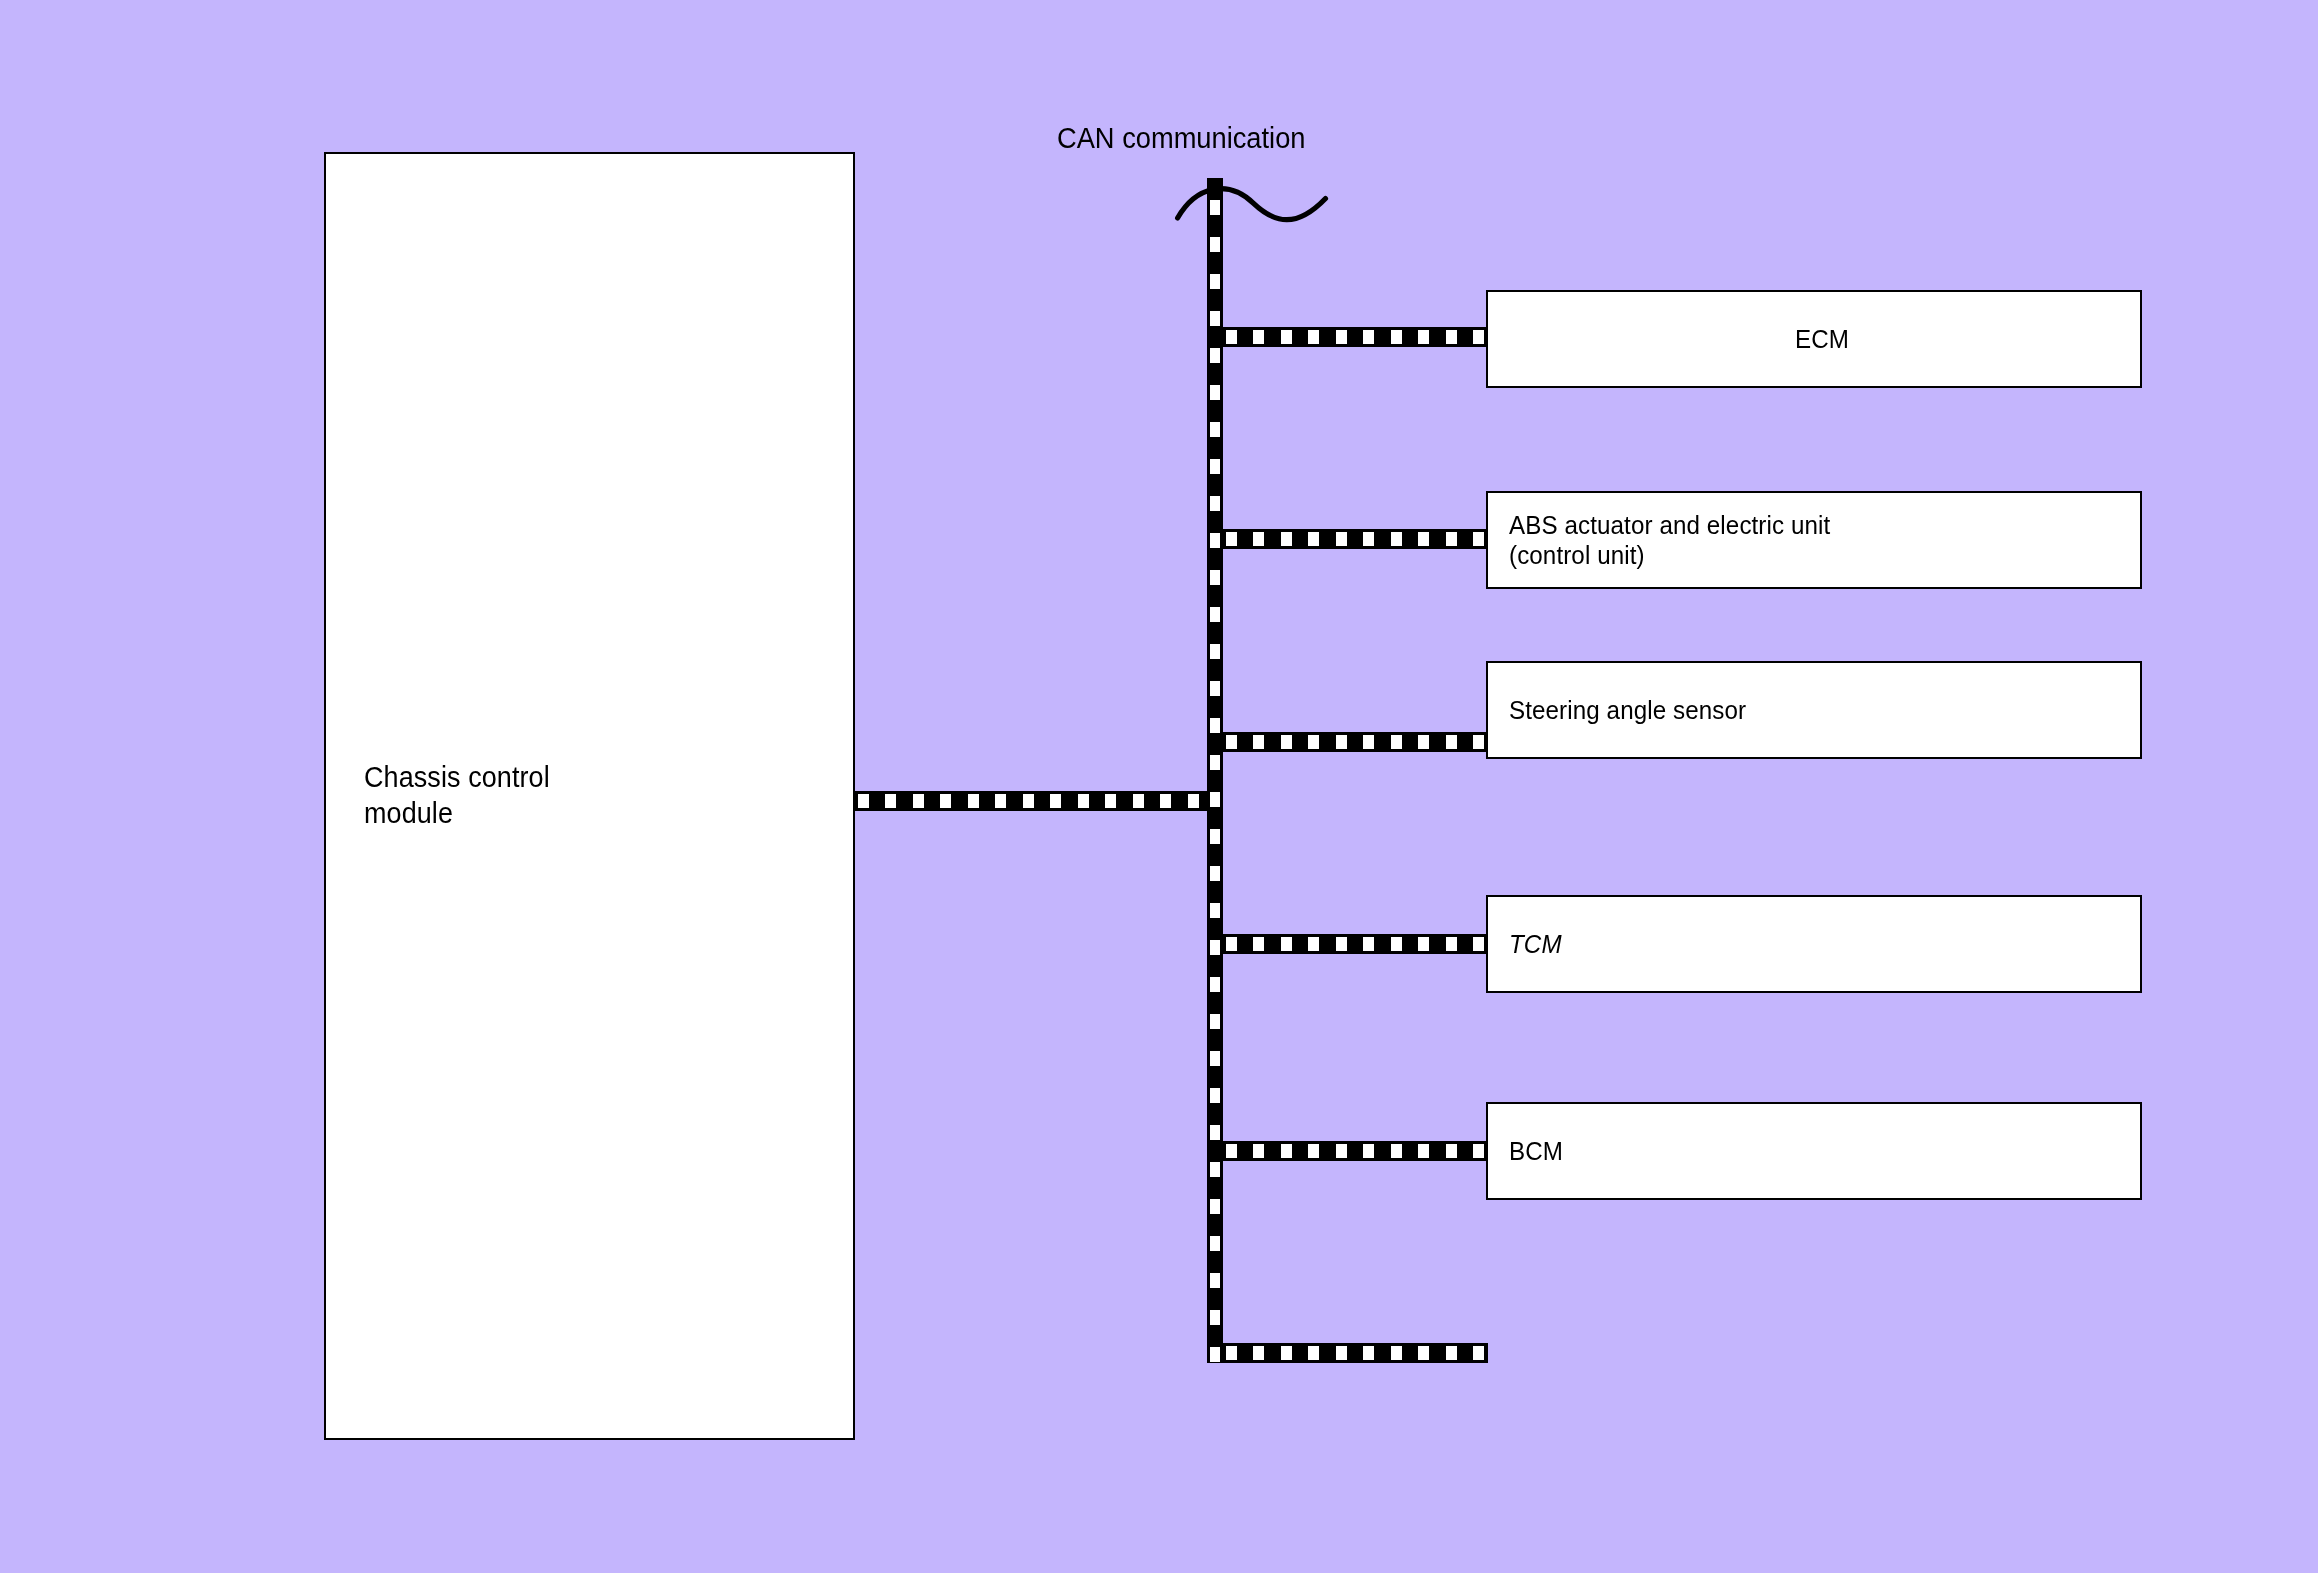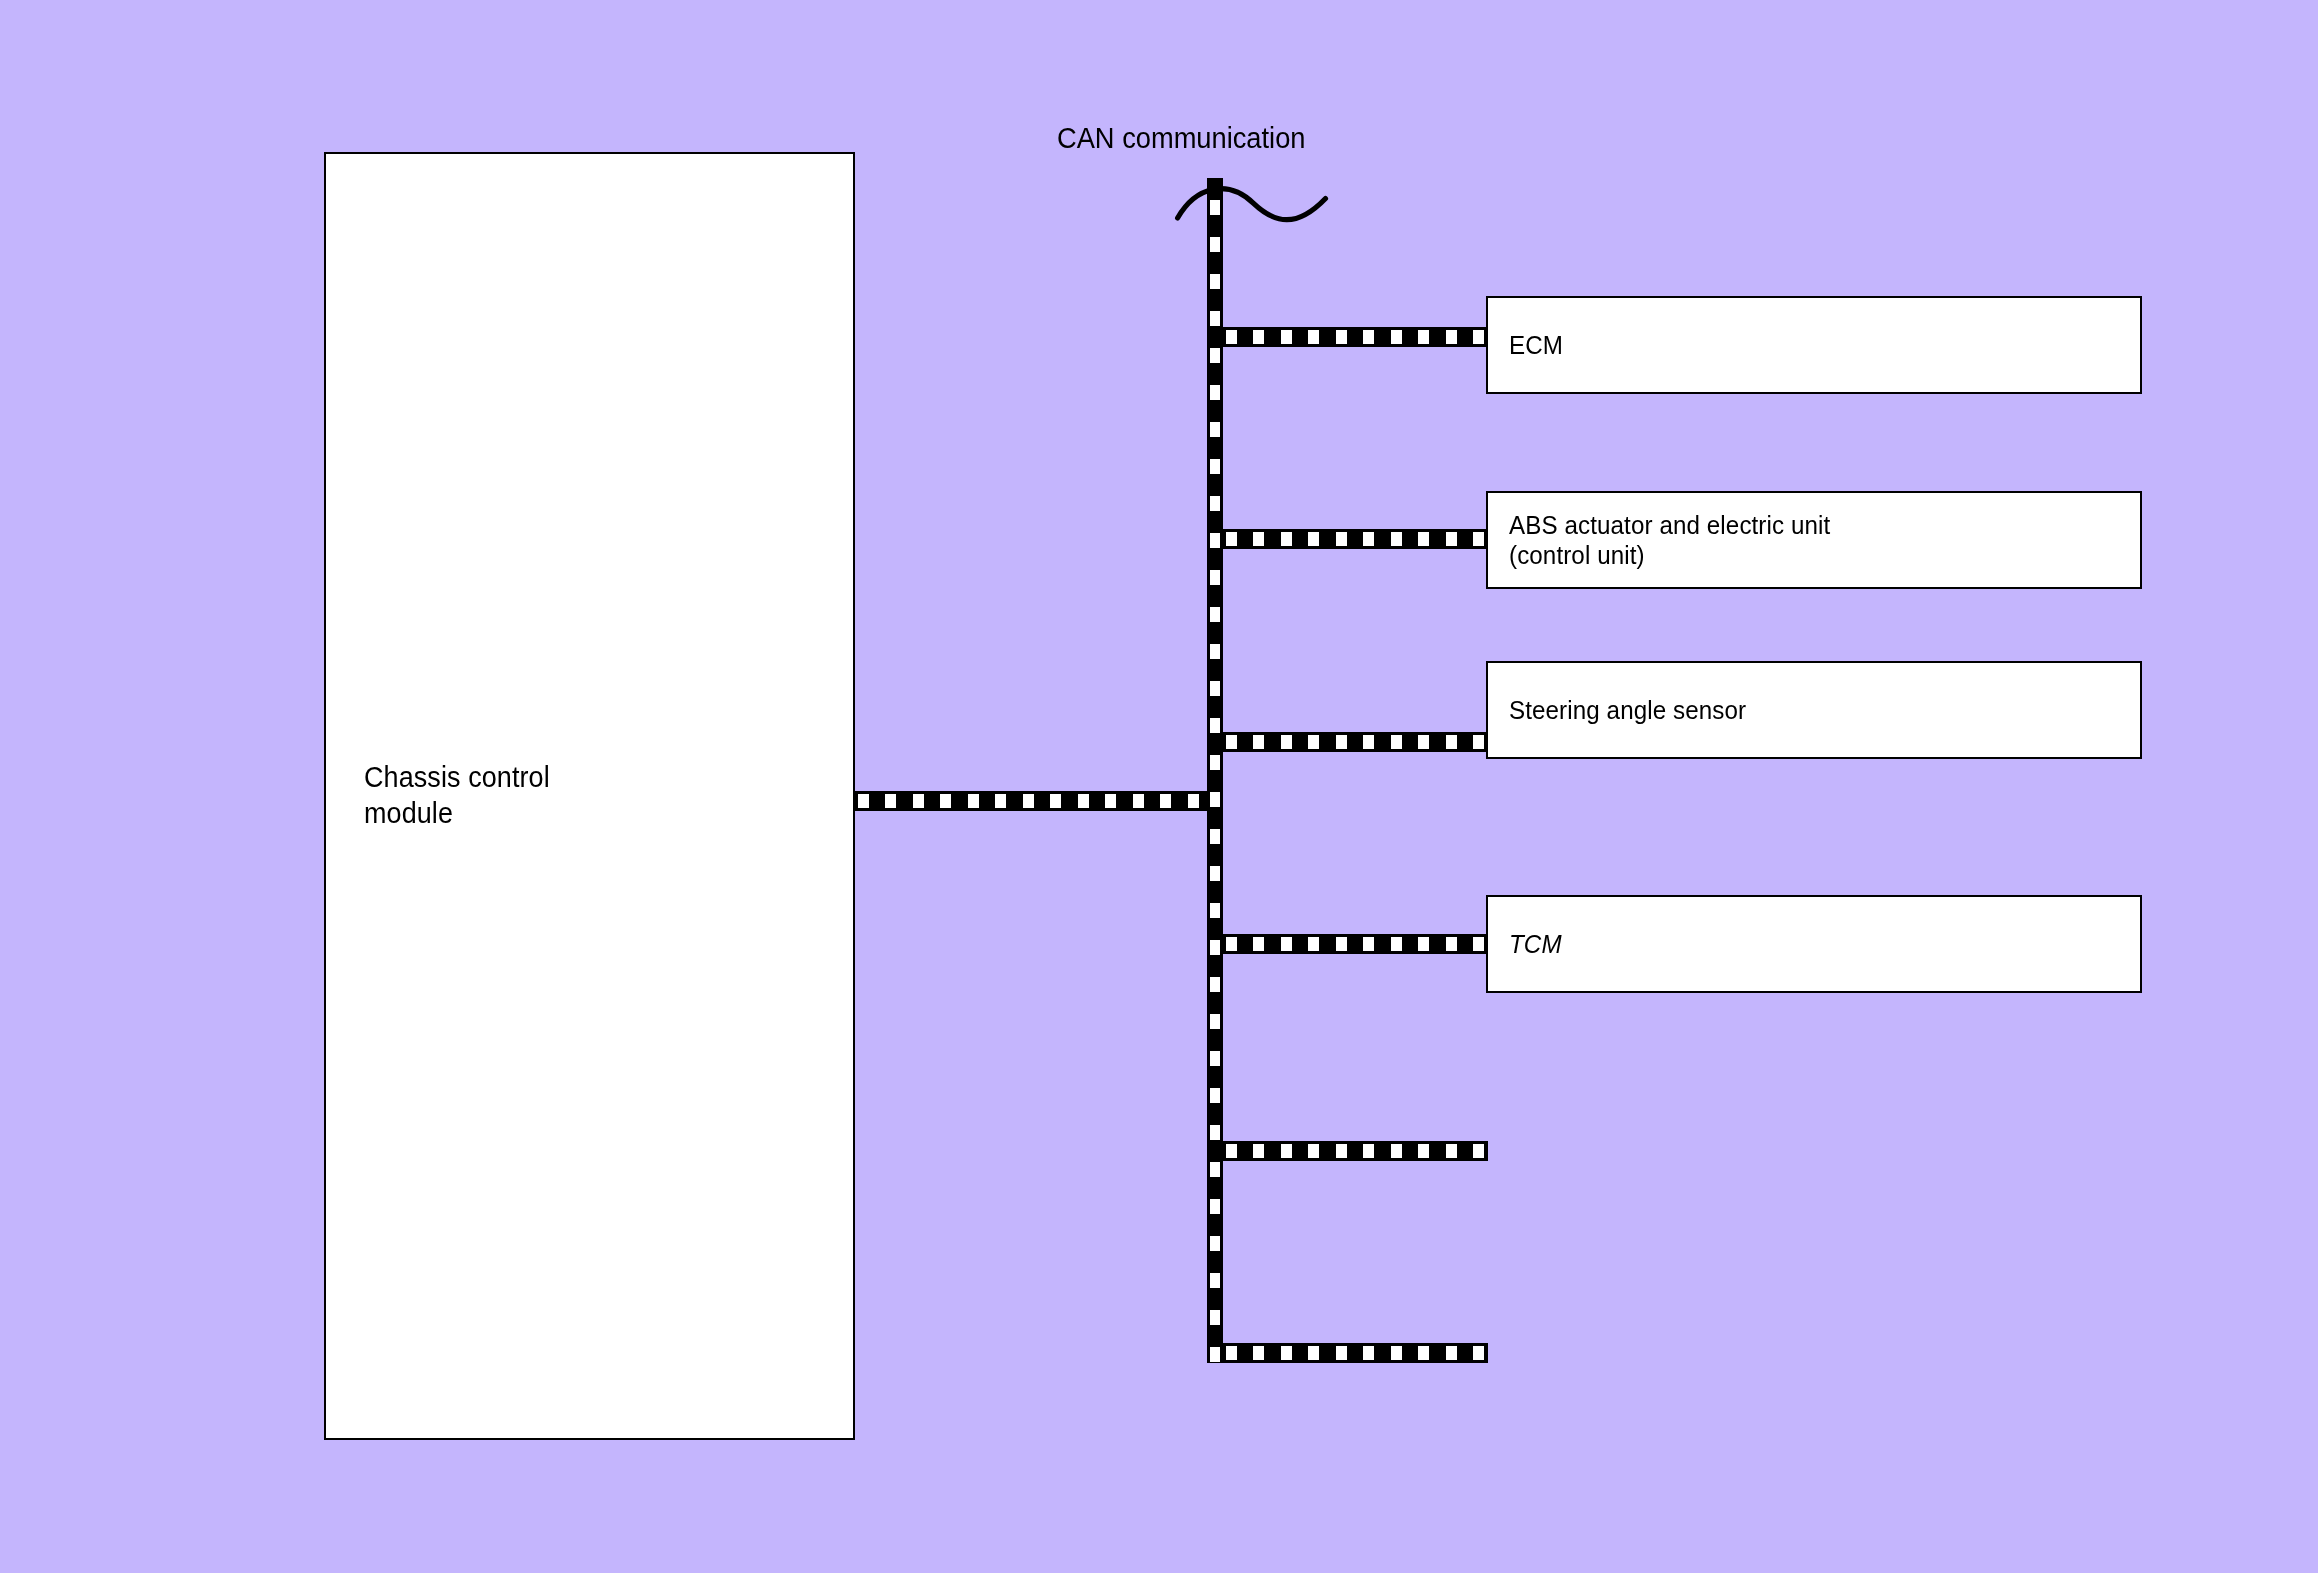--- a/index.html
+++ b/index.html
@@ -177,33 +177,36 @@
 module</span>
   </div>
 
   <div class="h-bus branch-stub" style="top:327px;"></div>
   <div class="h-bus branch-stub" style="top:529px;"></div>
   <div class="h-bus branch-stub" style="top:732px;"></div>
   <div class="h-bus branch-stub" style="top:934px;"></div>
   <div class="h-bus branch-stub" style="top:1141px;"></div>
   <div class="h-bus branch-stub" style="top:1343px;"></div>
 
-  <div class="node-box ecu-box" style="top:296px;">
+  <div class="node-box ecu-box" style="top:290px;justify-content:center;">
     <span class="node-label">ECM</span>
   </div>
 
   <div class="node-box ecu-box" style="top:491px;">
     <span class="node-label">ABS actuator and electric unit
 (control unit)</span>
   </div>
 
   <div class="node-box ecu-box" style="top:661px;text-align:center;">
     <span class="node-label">Steering angle sensor</span>
   </div>
 
   <div class="node-box ecu-box" style="top:895px;font-style:italic;">
     <span class="node-label">TCM</span>
   </div>
 
+  <div class="node-box ecu-box" style="top:1102px;">
+    <span class="node-label">BCM</span>
+  </div>
 
 
 </div>
 
 
 </body></html>

